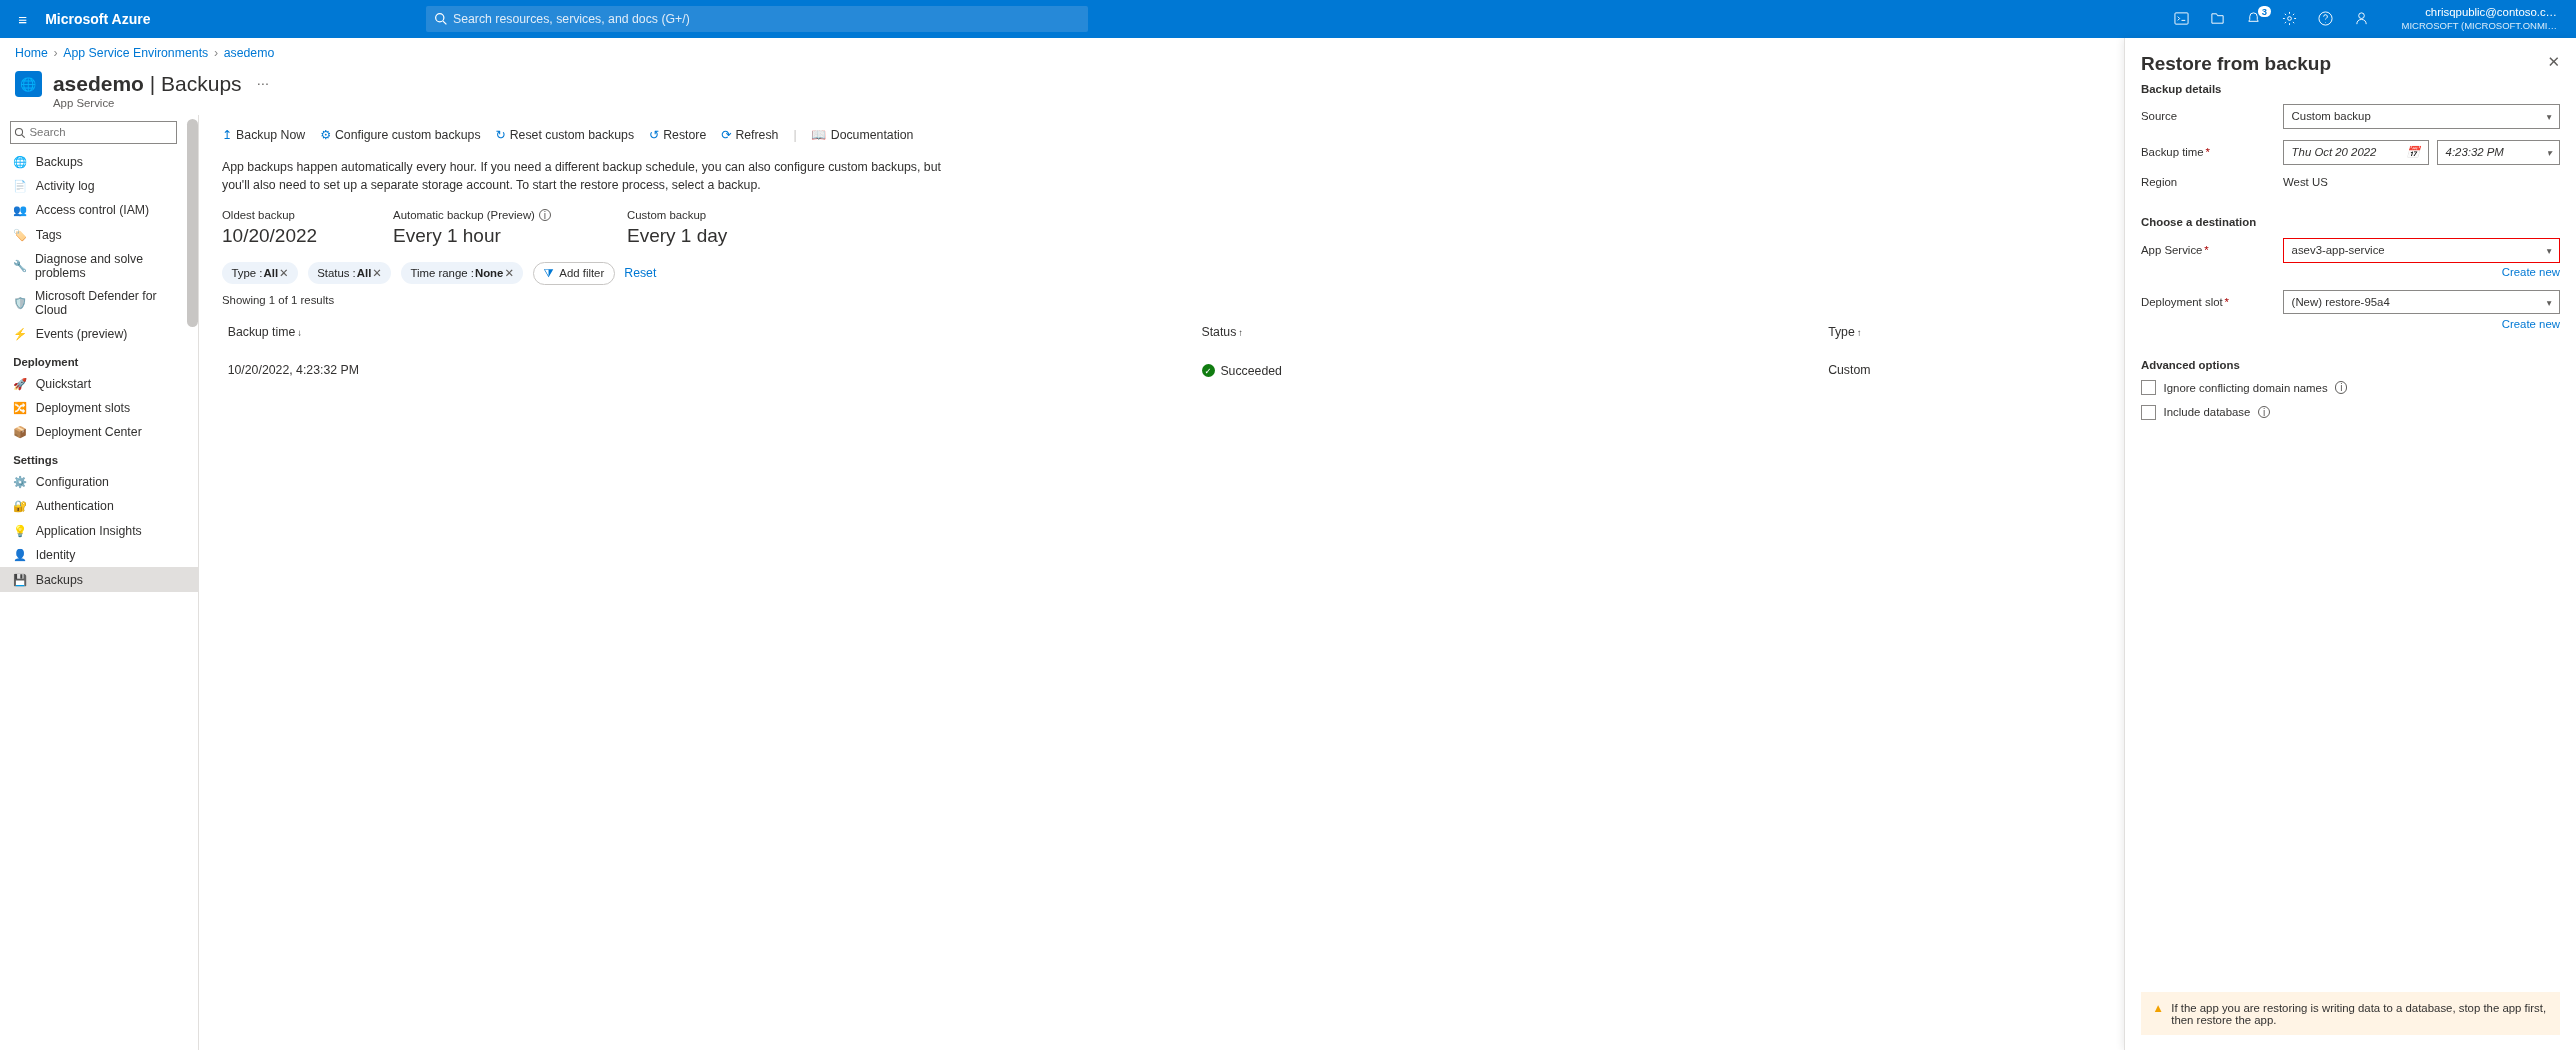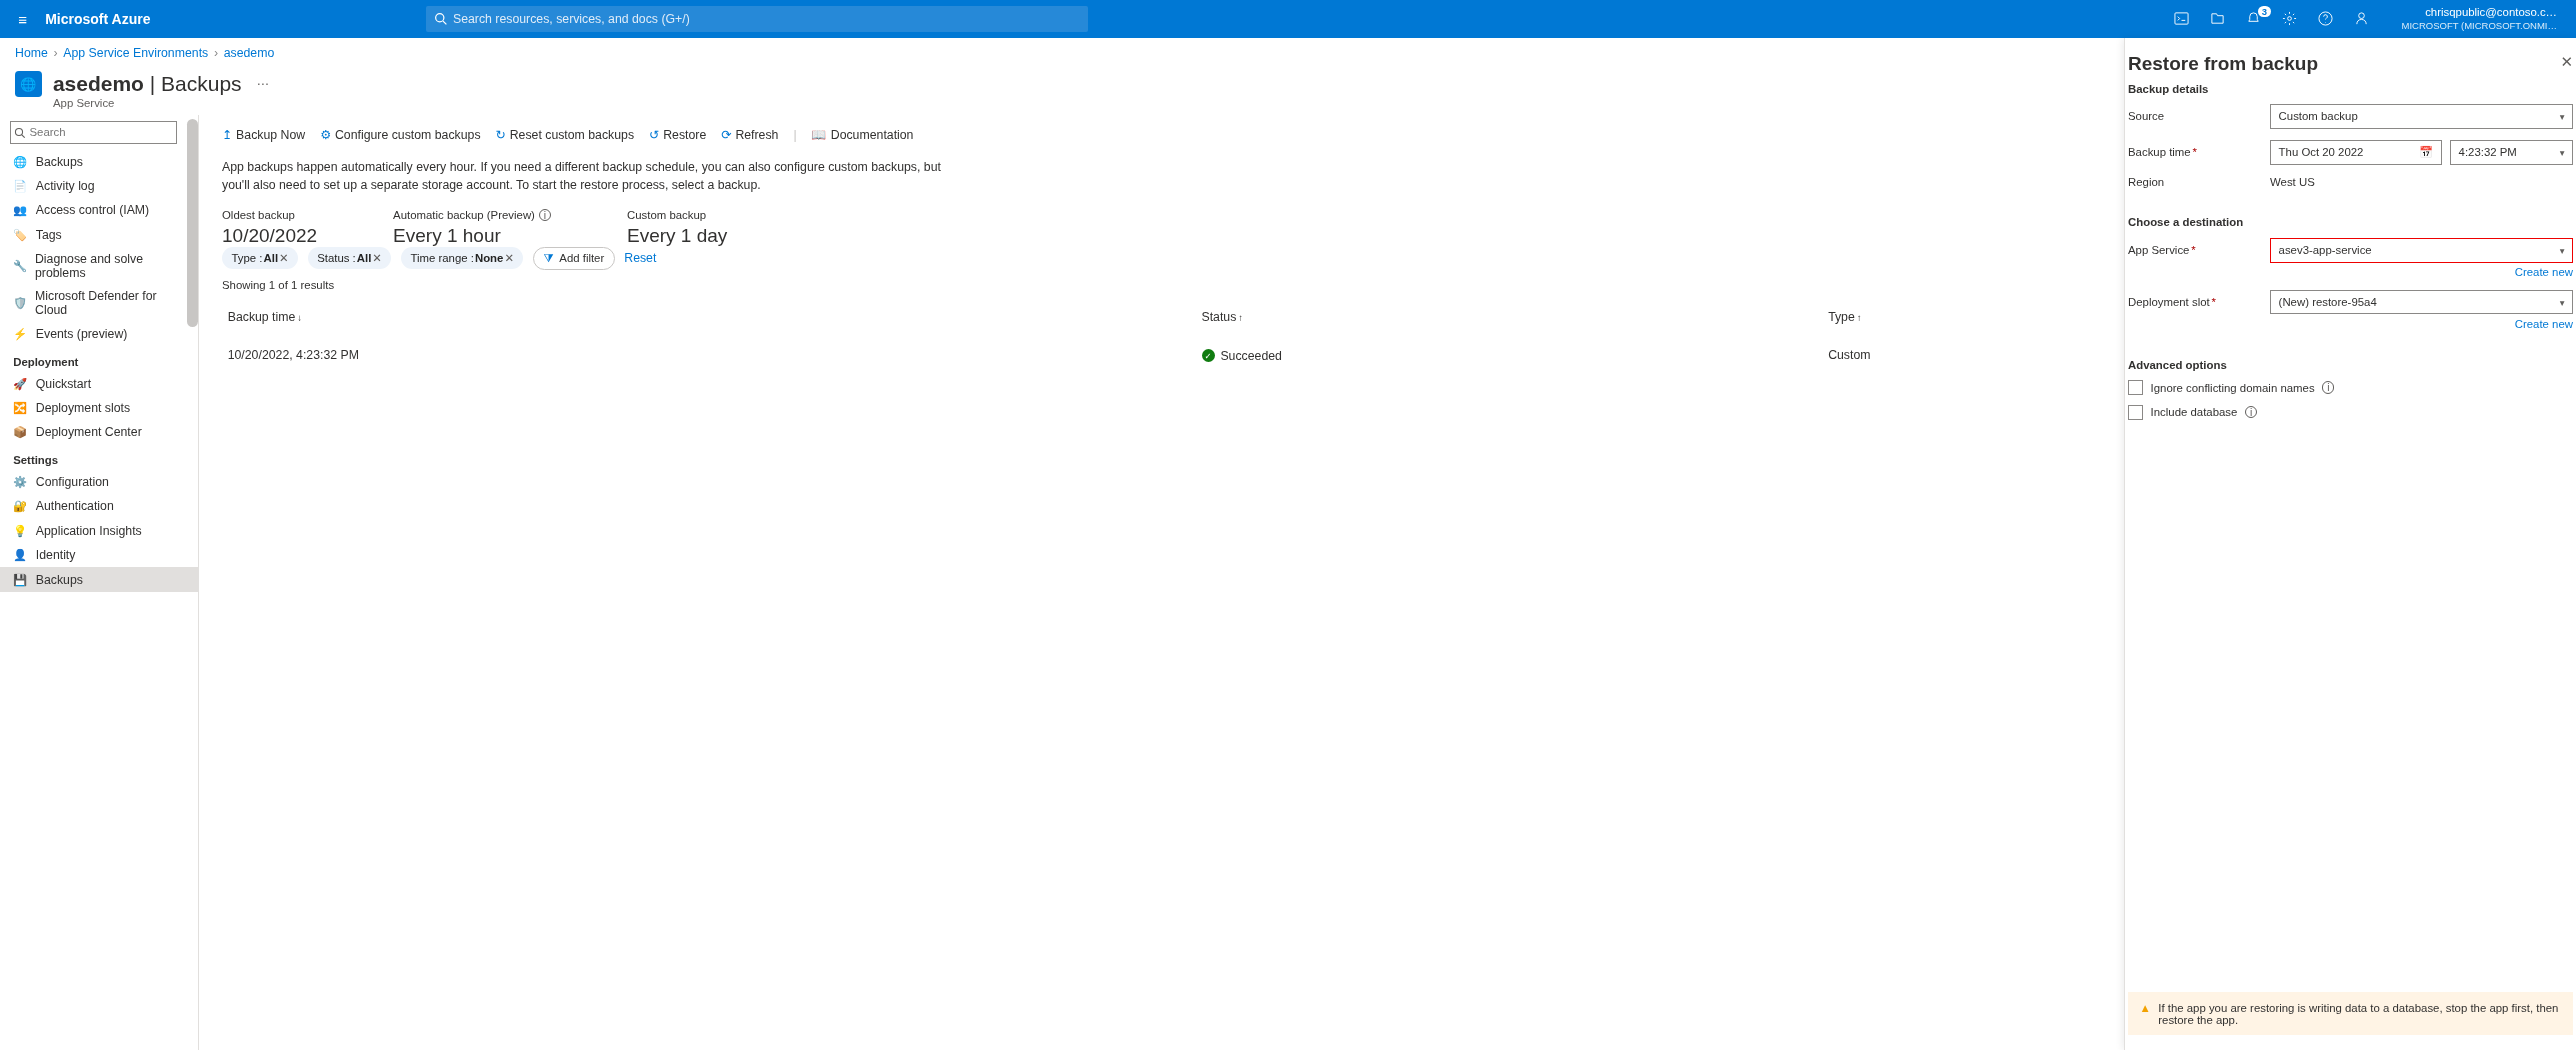--- a/index.html
+++ b/index.html
@@ -48,21 +48,21 @@
   .side-item.active { background: #e1dfdd; font-weight: 400; }
   .side-ico { width: 15px; height: 15px; display:inline-flex; align-items:center; justify-content:center; font-size:11.4px; }
 
   
   .content { flex: 1; padding: 0 15px 15px 23px; overflow:auto; }
   .toolbar { display: flex; align-items: center; gap: 15px; padding: 13.2px 0 7.6px; border-bottom: 0; font-size: 12.3px; color:#323130; }
   .tb-item { display:flex; align-items:center; gap:3.8px; cursor:pointer; }
   .tb-sep { color:#c8c6c4; }
   .help-text { color:#323130; font-size:12.3px; margin: 9.5px 0 15px; max-width: 719px; line-height:1.4; }
 
-  .stats { display:flex; gap: 76px; }
+  .stats { display:flex; gap: 76px; margin-bottom: 15px; }
   .stat-label { font-size: 11.4px; color:#323130; display:flex; align-items:center; gap:3.8px; }
   .stat-value { font-size: 19px; font-weight:400; margin-top:3.8px; }
 
   .filters { display:flex; gap:9.5px; align-items:center; margin-bottom:9.5px; }
   .pill { background:#edf3fa; border-radius: 13.2px; padding: 3.8px 9.5px; font-size:11.4px; display:flex; align-items:center; gap:1px; color:#242424; cursor:pointer;}
   .pill .x { color:#605e5c; }
   .pill-outline { border:0.9px solid #c8c6c4; background:#fff; border-radius:13.2px; padding:3.8px 9.5px; font-size:11.4px; display:flex; align-items:center; gap:5.7px; cursor:pointer;}
   .link { color:#0078d4; cursor:pointer; }
 
   .results-count { font-size:11.4px; color:#323130; margin:7.6px 0 11.4px; }
@@ -70,34 +70,34 @@
   table.backups { width: 100%; border-collapse: collapse; font-size:12.3px; }
   table.backups th { text-align:left; font-weight:400; color:#323130; padding:7.6px 5.7px; font-size:12.3px;}
   table.backups td { padding: 9.5px 5.7px; border-top:0; }
   .sort-arrow { font-size:9.5px; margin-left:1.9px; }
   .succ { display:inline-flex; align-items:center; gap:5.7px; }
   .succ-badge { width:13.2px; height:13.2px; background:#107c10; border-radius:50%; color:#fff; font-size:8.5px; display:flex; align-items:center; justify-content:center; }
   .restore-btn-cell { text-align:right; }
   .restore-icon-box { display:inline-flex; width:28px; height:28px; align-items:center; justify-content:center; border:1.9px solid #e00; cursor:pointer; color:#0078d4;}
 
   
-  .panel { position: fixed; top: 38px; right: 0; bottom: 0; width: 452px; background:#fff; border-left:0.9px solid #e1dfdd; box-shadow:-1.9px 0 7.6px rgba(0,0,0,.08); padding: 15px 3px; overflow-y:auto; display:flex; flex-direction:column;}
+  .panel { position: fixed; top: 38px; right: 0; bottom: 0; width: 452px; background:#fff; border-left:0.9px solid #e1dfdd; box-shadow:-1.9px 0 7.6px rgba(0,0,0,.08); padding: 15px 16px; overflow-y:auto; display:flex; flex-direction:column;}
   .panel-head { display:flex; justify-content:space-between; align-items:flex-start; }
   .panel-title { font-size: 19px; font-weight: 600; }
   .close-x { font-size: 15px; cursor:pointer; color:#605e5c; }
   .panel-desc { font-size:11.4px; margin:11.4px 0 15px; line-height:1.4; }
   .panel-section { font-size:11.4px; font-weight:600; margin: 7.6px 0 9.5px; }
   .form-row { display:flex; align-items:center; margin-bottom:11.4px; font-size:11.4px; }
   .form-label { width: 142px; color:#323130; }
   .req { color:#a80000; margin-left:1.9px;}
   .form-input { flex:1; }
   .select { border:0.9px solid #8a8886; height:24.6px; display:flex; align-items:center; justify-content:space-between; padding:0 7.6px; font-size:11.4px; background:#fff; cursor:pointer;}
   .select.red { border:1.9px solid #e00; }
   .date-row { display:flex; gap:7.6px; }
-  .date-row .select { flex:1; }
+  .date-row .select { flex:1;font-style:italic; }
   .chevron { font-size:9.5px; color:#605e5c; }
   .cal { font-size:11.4px; color:#605e5c; }
   .create-link { font-size:11.4px; color:#0078d4; cursor:pointer; margin-top:-7.6px; margin-left:142px; margin-bottom:11.4px; display:block;text-align:right;}
   .checkbox-row { display:flex; align-items:center; gap:7.6px; font-size:11.4px; margin-bottom:9.5px; }
   .checkbox { width:15px; height:15px; border:0.9px solid #8a8886; display:inline-block; cursor:pointer;}
   .info-i { font-size:10.4px; color:#605e5c; border:0.9px solid #605e5c; border-radius:50%; width:12.3px; height:12.3px; display:inline-flex; align-items:center; justify-content:center;}
   .warning-box { background:#fff4e5; padding:9.5px 11.4px; font-size:11.4px; display:flex; gap:7.6px; margin-top:auto; }
   .warn-ico { color:#f2a100; }
 
   svg { display:block; }

